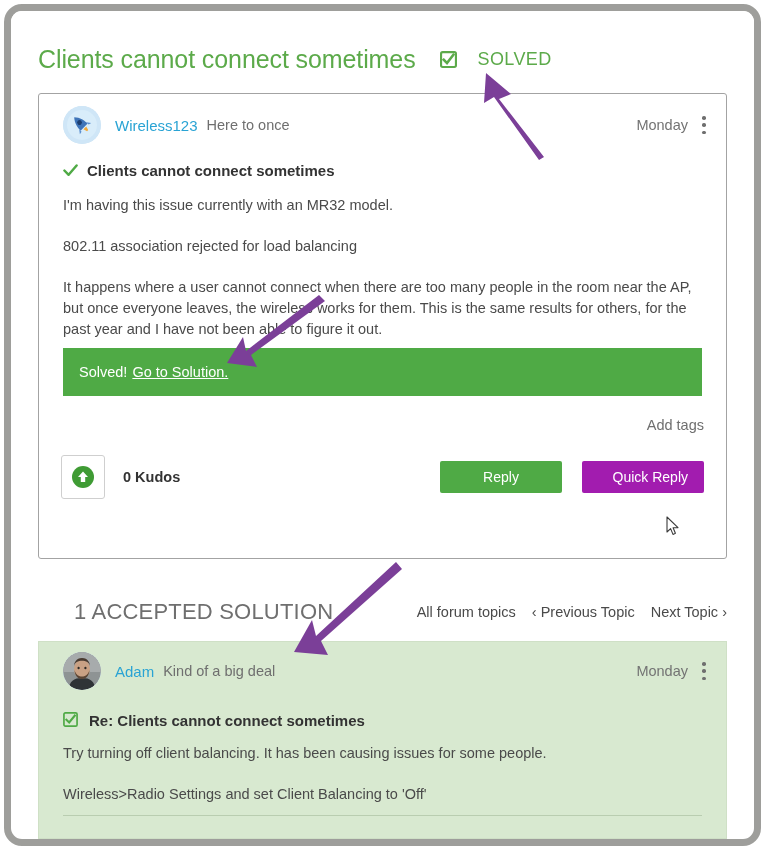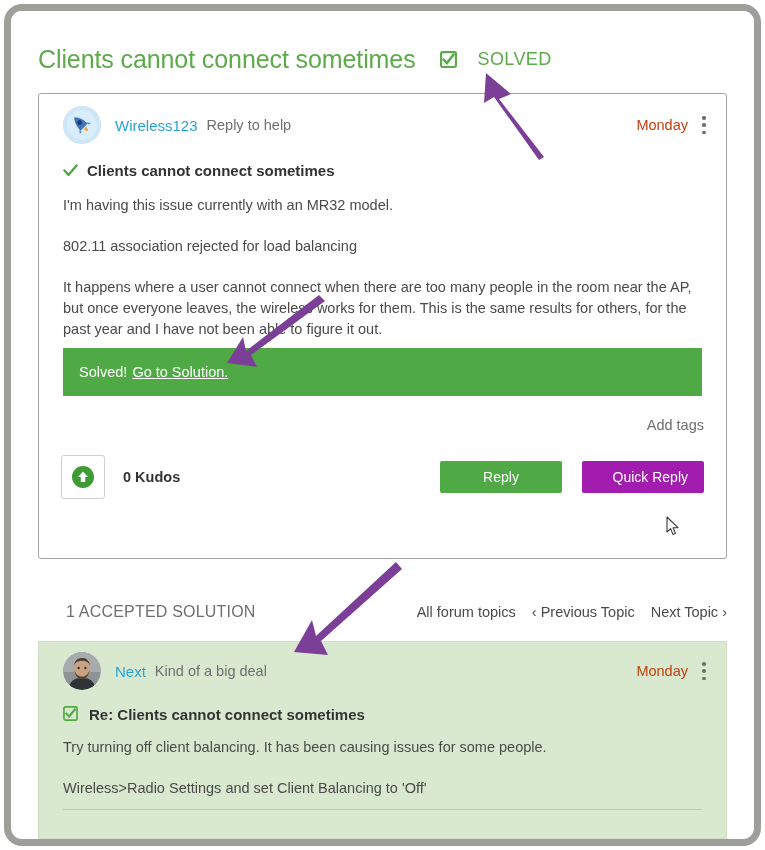--- a/index.html
+++ b/index.html
@@ -122,21 +122,21 @@
     color: #6f6f6f;
     font-size: 14.5px;
   }
   .head-right {
     margin-left: auto;
     display: flex;
     align-items: center;
     gap: 14px;
   }
   .timestamp {
-    color: #c2410c;
+    color: #737373;
     font-size: 14.5px;
   }
   .kebab {
     width: 4px;
     height: 18px;
     display: flex;
     flex-direction: column;
     justify-content: space-between;
     align-items: center;
     padding-right: 6px;
@@ -242,22 +242,22 @@
   .sol-row {
     position: absolute;
     left: 27px;
     top: 578px;
     width: 689px;
     height: 46px;
     display: flex;
     align-items: center;
   }
   .sol-title {
-    margin-left: 28px;
-    font-size: 16px;
+    margin-left: 36px;
+    font-size: 22px;
     color: #6f6f6f;
     letter-spacing: 0.2px;
     white-space: nowrap;
   }
   .sol-nav {
     margin-left: auto;
     display: flex;
     align-items: center;
     gap: 16px;
     color: #4a4a4a;
@@ -272,21 +272,21 @@
     left: 27px;
     top: 630px;
     width: 689px;
     height: 198px;
     background: #d8e9d0;
     border: 1px solid #cfe0c6;
     box-sizing: border-box;
     overflow: hidden;
   }
   .solution-card .post-head { height: 58px; }
-  .solution-card .post-subject { margin-top: 6px; }
+  .solution-card .post-subject { margin-top: 12px; }
   .solution-card .post-body { margin-top: 14px; }
   .divider {
     margin: 10px 24px 0 24px;
     height: 1px;
     background: #b9cdb0;
   }
   .clipped-line {
     margin: 7px 24px 0 24px;
     height: 11px;
     overflow: hidden;
@@ -342,21 +342,21 @@
               <g transform="rotate(-45 19 19)">
                 <path d="M19 8 C23 12 24 18 24 22 L14 22 C14 18 15 12 19 8 Z" fill="#3f74b8"></path>
                 <circle cx="19" cy="15.5" r="2.4" fill="#1d3f70"></circle>
                 <path d="M14 20 L11 24 L14 23.4 Z" fill="#5b8fd0"></path>
                 <path d="M24 20 L27 24 L24 23.4 Z" fill="#5b8fd0"></path>
                 <path d="M17 23 L21 23 L19.8 27 L18.2 27 Z" fill="#f2a93b"></path>
               </g>
             </svg>
           </span>
           <span class="author-name">Wireless123</span>
-          <span class="author-rank">Reply to help</span>
+          <span class="author-rank">Here to once</span>
           <div class="head-right">
             <span class="timestamp">Monday</span>
             <span class="kebab">
                 <i></i>
                 <i></i>
                 <i></i>
               </span>
           </div>
         </div>
 
@@ -426,21 +426,21 @@
                 <rect x="0" y="0" width="38" height="20" fill="#a7abac"></rect>
                 <path d="M6 38 C6 29 11 26 19 26 C27 26 32 29 32 38 Z" fill="#2f3336"></path>
                 <ellipse cx="19" cy="17" rx="8" ry="9.5" fill="#c9a184"></ellipse>
                 <path d="M11 14 C12 7 26 7 27 14 C27 11 25 6 19 6 C13 6 11 11 11 14 Z" fill="#4a3b30"></path>
                 <path d="M11.5 18 C12 24 15 27 19 27 C23 27 26 24 26.5 18 C25 23 22 24.5 19 24.5 C16 24.5 13 23 11.5 18 Z" fill="#5a4535"></path>
                 <ellipse cx="15.6" cy="16" rx="1.1" ry="1.3" fill="#2e2a26"></ellipse>
                 <ellipse cx="22.4" cy="16" rx="1.1" ry="1.3" fill="#2e2a26"></ellipse>
               </g>
             </svg>
           </span>
-          <span class="author-name">Next</span>
+          <span class="author-name">Adam</span>
           <span class="author-rank">Kind of a big deal</span>
           <div class="head-right">
             <span class="timestamp">Monday</span>
             <span class="kebab">
                 <i></i>
                 <i></i>
                 <i></i>
               </span>
           </div>
         </div>

